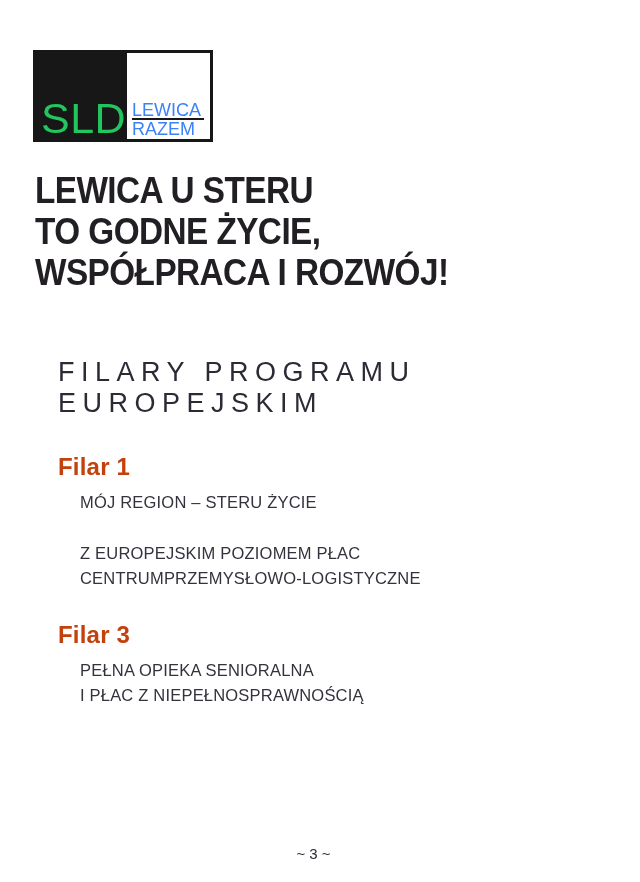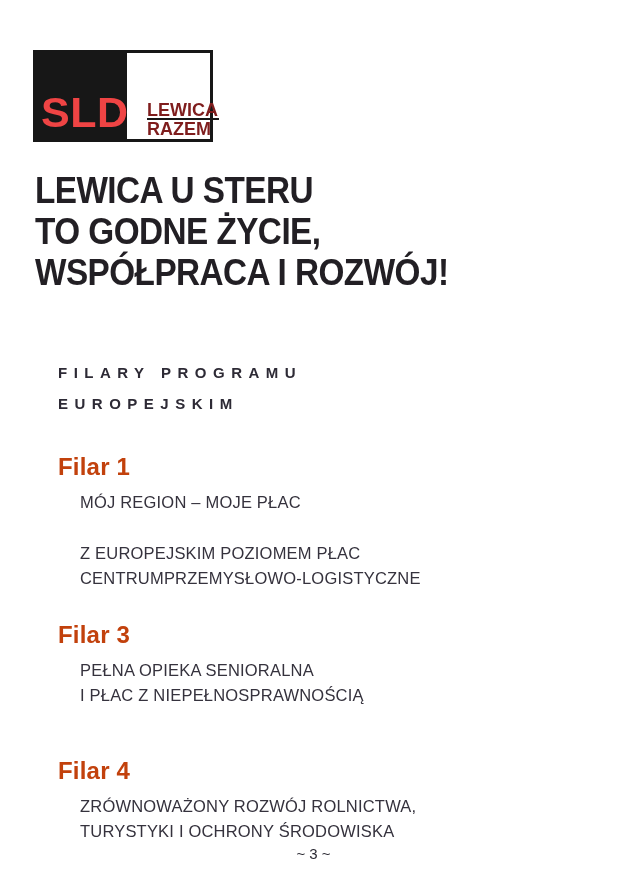--- a/index.html
+++ b/index.html
@@ -16,38 +16,38 @@
 
   
   .logo {
     position: absolute;
     left: 33px; top: 50px;
     width: 180px; height: 92px;
     background: #171717;
   }
   .logo-sld {
     position: absolute;
-    left: 8px; bottom: 8px;
-    color: #ef4444;
+    left: 8px; bottom: 2px;
+    color: #22c55e;
     font-size: 43px;
-    font-weight: 700;
+    font-weight: 400;
     line-height: 1;
     letter-spacing: 0.5px;
   }
   .logo-box {
     position: absolute;
     top: 3px; right: 3px; bottom: 3px;
     width: 83px;
     background: #ffffff;
   }
   .logo-lr {
     position: absolute;
-    left: 20px; bottom: 3px;
-    color: #7f1d1d;
-    font-weight: 700;
+    left: 5px; bottom: 3px;
+    color: #3b82f6;
+    font-weight: 400;
     font-size: 18px;
     line-height: 14px;
   }
   .lr-divider {
     height: 0;
     border-top: 2px solid #171717;
     margin: 1px 0 2px 0;
     width: 72px;
   }
 
@@ -64,22 +64,22 @@
     transform-origin: 0 0;
     white-space: nowrap;
   }
   .headline .hl { display: block; }
 
   
   .subhead {
     position: absolute;
     left: 58px; top: 357px;
     color: #2d2a35;
-    font-size: 15px;
-    font-weight: 700;
+    font-size: 27px;
+    font-weight: 400;
     line-height: 31px;
     letter-spacing: 6.5px;
     white-space: nowrap;
   }
   .subhead .sh { display: block; }
 
   
   .pillar { position: absolute; left: 58px; }
   .pillar h2 {
     color: #c2410c;
@@ -138,35 +138,30 @@
     <span class="hl">WSPÓŁPRACA I ROZWÓJ!</span>
   </h1>
 
   <div class="subhead">
     <span class="sh">FILARY PROGRAMU</span>
     <span class="sh">EUROPEJSKIM</span>
   </div>
 
   <section class="pillar pillar-1">
     <h2>Filar 1</h2>
-    <span class="pl">MÓJ REGION – MOJE PŁAC</span>
+    <span class="pl">MÓJ REGION – STERU ŻYCIE</span>
   </section>
 
   <section class="pillar pillar-2">
     <span class="pl">Z EUROPEJSKIM POZIOMEM PŁAC</span>
     <span class="pl">CENTRUMPRZEMYSŁOWO-LOGISTYCZNE</span>
   </section>
 
   <section class="pillar pillar-3">
     <h2>Filar 3</h2>
     <span class="pl">PEŁNA OPIEKA SENIORALNA</span>
     <span class="pl">I PŁAC Z NIEPEŁNOSPRAWNOŚCIĄ</span>
   </section>
 
-  <section class="pillar pillar-4">
-    <h2>Filar 4</h2>
-    <span class="pl">ZRÓWNOWAŻONY ROZWÓJ ROLNICTWA,</span>
-    <span class="pl">TURYSTYKI I OCHRONY ŚRODOWISKA</span>
-  </section>
 
   <div class="pagenum">~ 3 ~</div>
 
 </div>
 
 </body></html>

